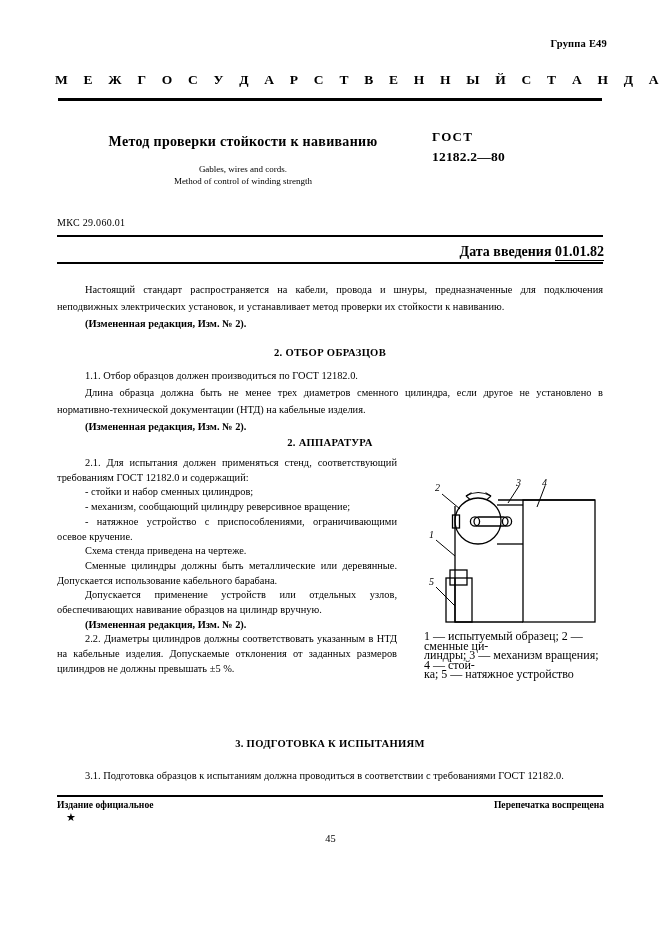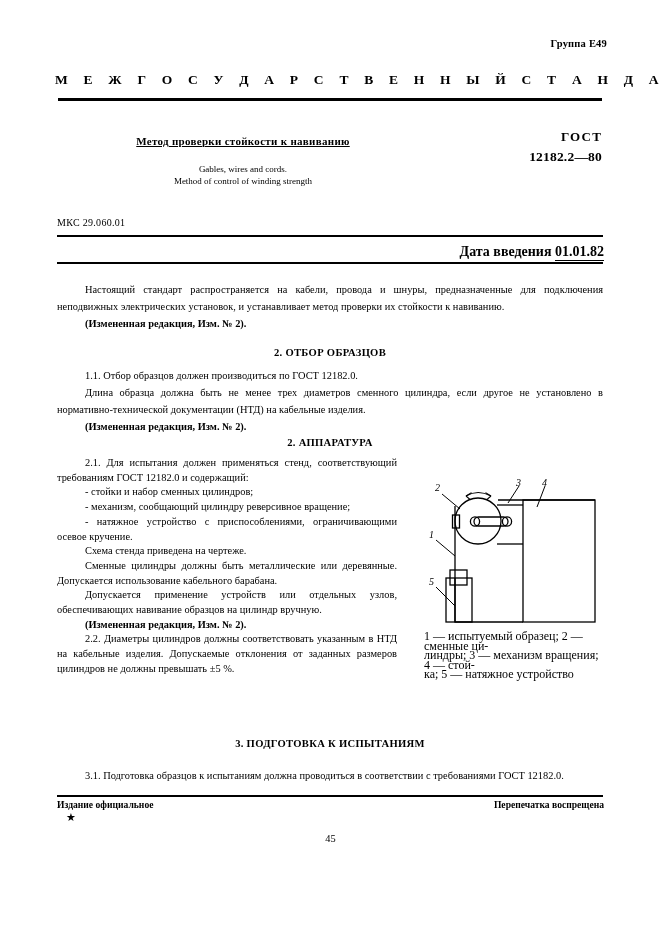--- a/index.html
+++ b/index.html
@@ -62,40 +62,39 @@
     width: 330px;
     text-align: center;
   }
   .title-main {
     font-size: 11.5px;
     font-weight: bold;
     letter-spacing: 0.4px;
     line-height: 14px;
   }
   .title-sub {
-    font-size: 11px;
+    font-size: 14px;
     font-weight: bold;
     letter-spacing: 0.3px;
     margin-top: 9px;
     line-height: 13px;
-    text-decoration: underline;
   }
   .title-en {
     font-size: 9px;
     font-weight: normal;
     margin-top: 16px;
     line-height: 11.5px;
   }
 
   .gost-block {
     position: absolute;
     left: 432px;
     top: 129px;
     width: 170px;
-    text-align: right;
+    text-align: left;
     font-weight: bold;
   }
   .gost-word { font-size: 13px; letter-spacing: 1.2px; }
   .gost-num  { font-size: 13.5px; margin-top: 4px; letter-spacing: 0.2px; }
 
   .mks {
     position: absolute;
     left: 57px;
     top: 217px;
     font-size: 10px;

